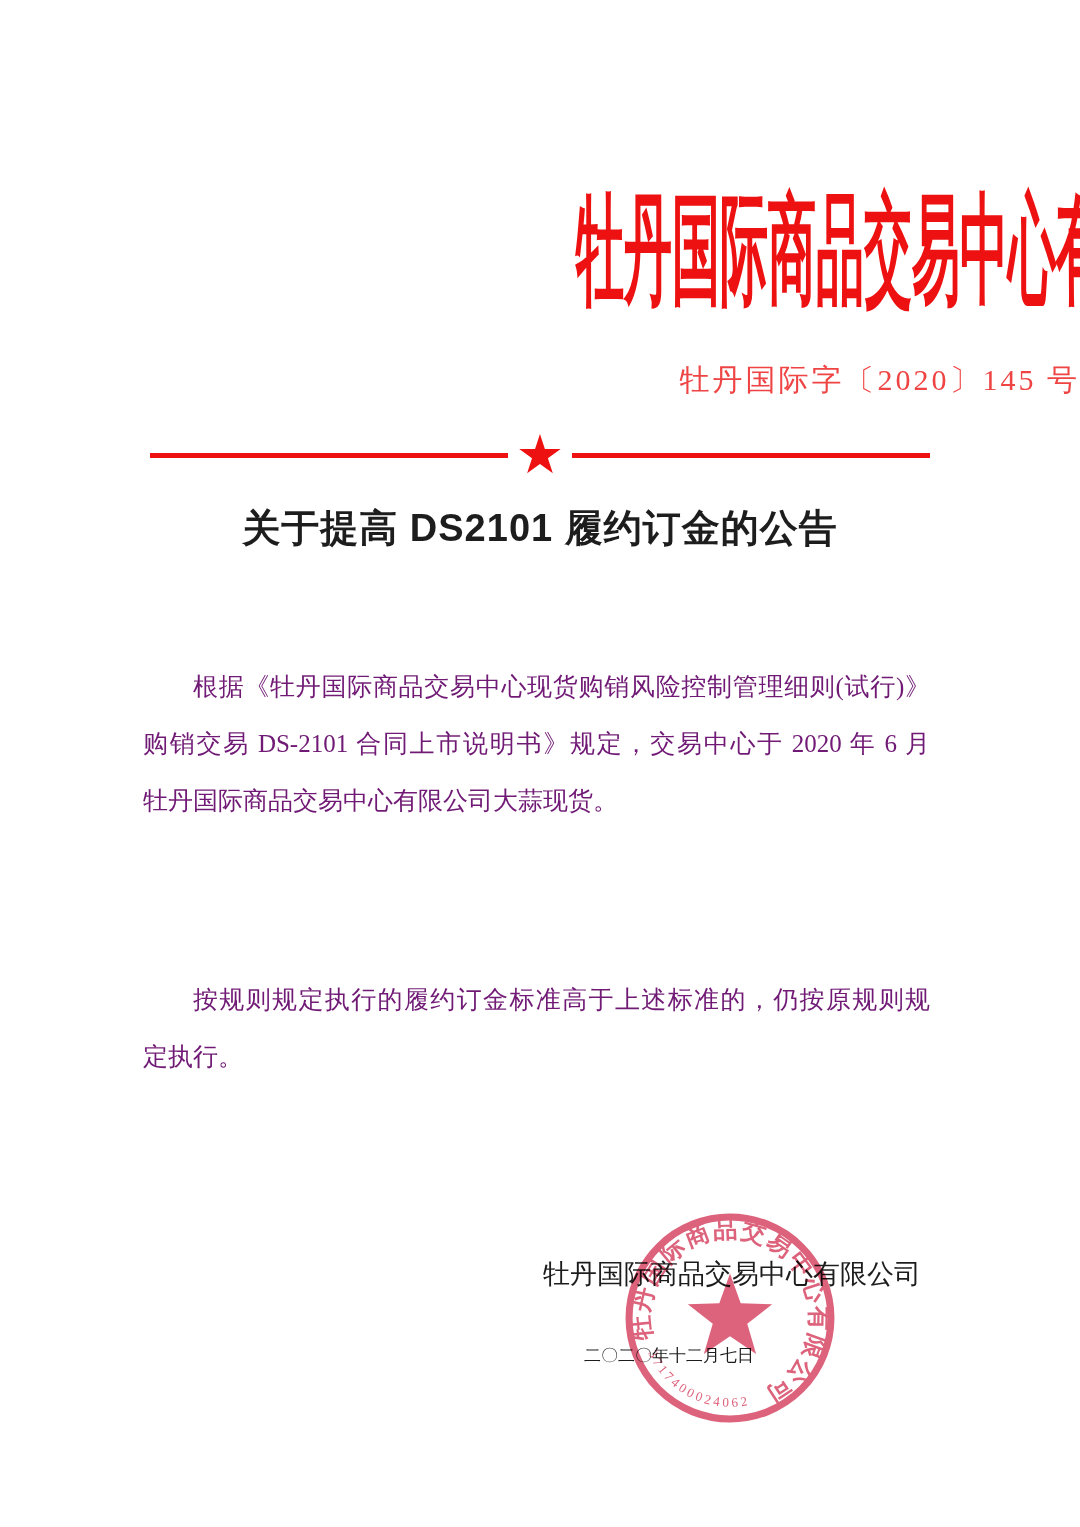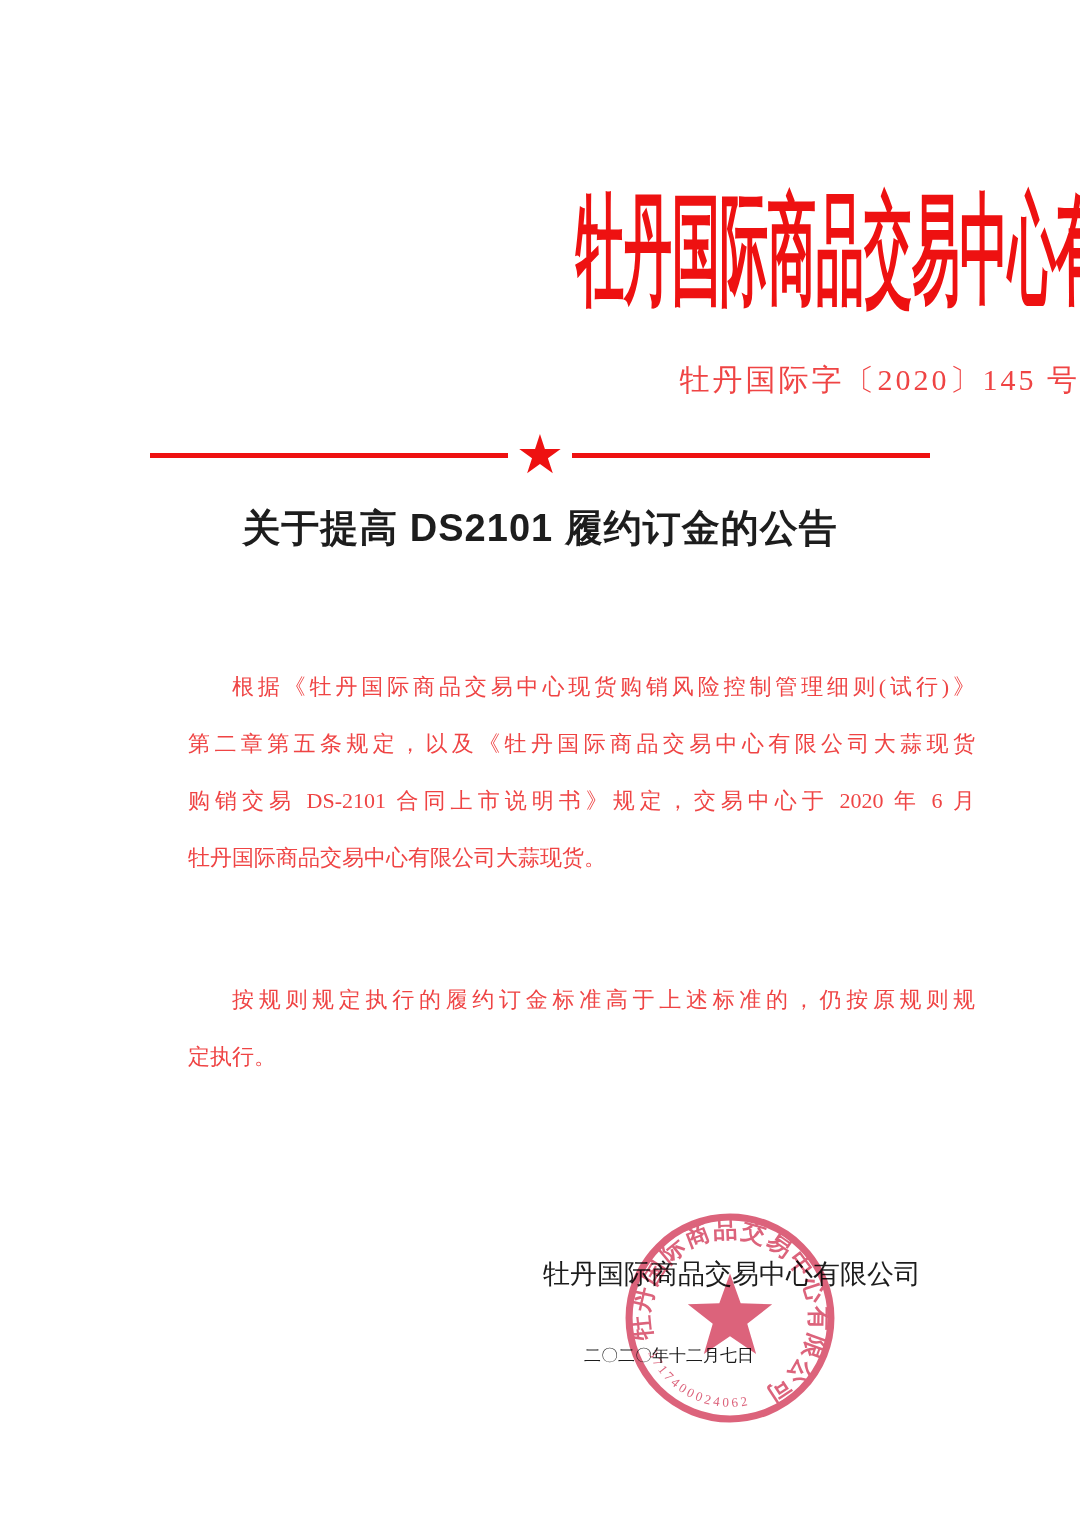--- a/index.html
+++ b/index.html
@@ -83,24 +83,23 @@
     top: 587px; left: 143px;
     font-size: 28px;
     font-weight: bold;
     letter-spacing: 4px;
     color: #111111;
   }
   .para {
     position: absolute;
     left: 143px;
     width: 787px;
-    font-size: 22px;
+    font-size: 25px;
     line-height: 57px;
-    color: #ef4444;
-    margin-left: 45px;
+    color: #701a75;
   }
   .para .line { height: 57px; }
   .para .line.fill {
     text-align: justify;
     text-align-last: justify;
     text-justify: inter-character;
   }
   .para .line.indent { text-indent: 2em; }
   #para1 { top: 658px; }
   #para2 { top: 971px; }
@@ -154,21 +153,20 @@
     <div class="rule"></div>
     <div class="star">★</div>
     <div class="rule"></div>
   </div>
 
   <div class="announce-title">关于提高 DS2101 履约订金的公告</div>
 
 
   <div class="para" id="para1">
     <div class="line fill indent">根据《牡丹国际商品交易中心现货购销风险控制管理细则(试行)》</div>
-    <div class="line fill">第二章第五条规定，以及《牡丹国际商品交易中心有限公司大蒜现货</div>
     <div class="line fill">购销交易 DS-2101 合同上市说明书》规定，交易中心于 2020 年 6 月</div>
     <div class="line">牡丹国际商品交易中心有限公司大蒜现货。</div>
   </div>
 
   <div class="para" id="para2">
     <div class="line fill indent">按规则规定执行的履约订金标准高于上述标准的，仍按原规则规</div>
     <div class="line">定执行。</div>
   </div>
 
 

